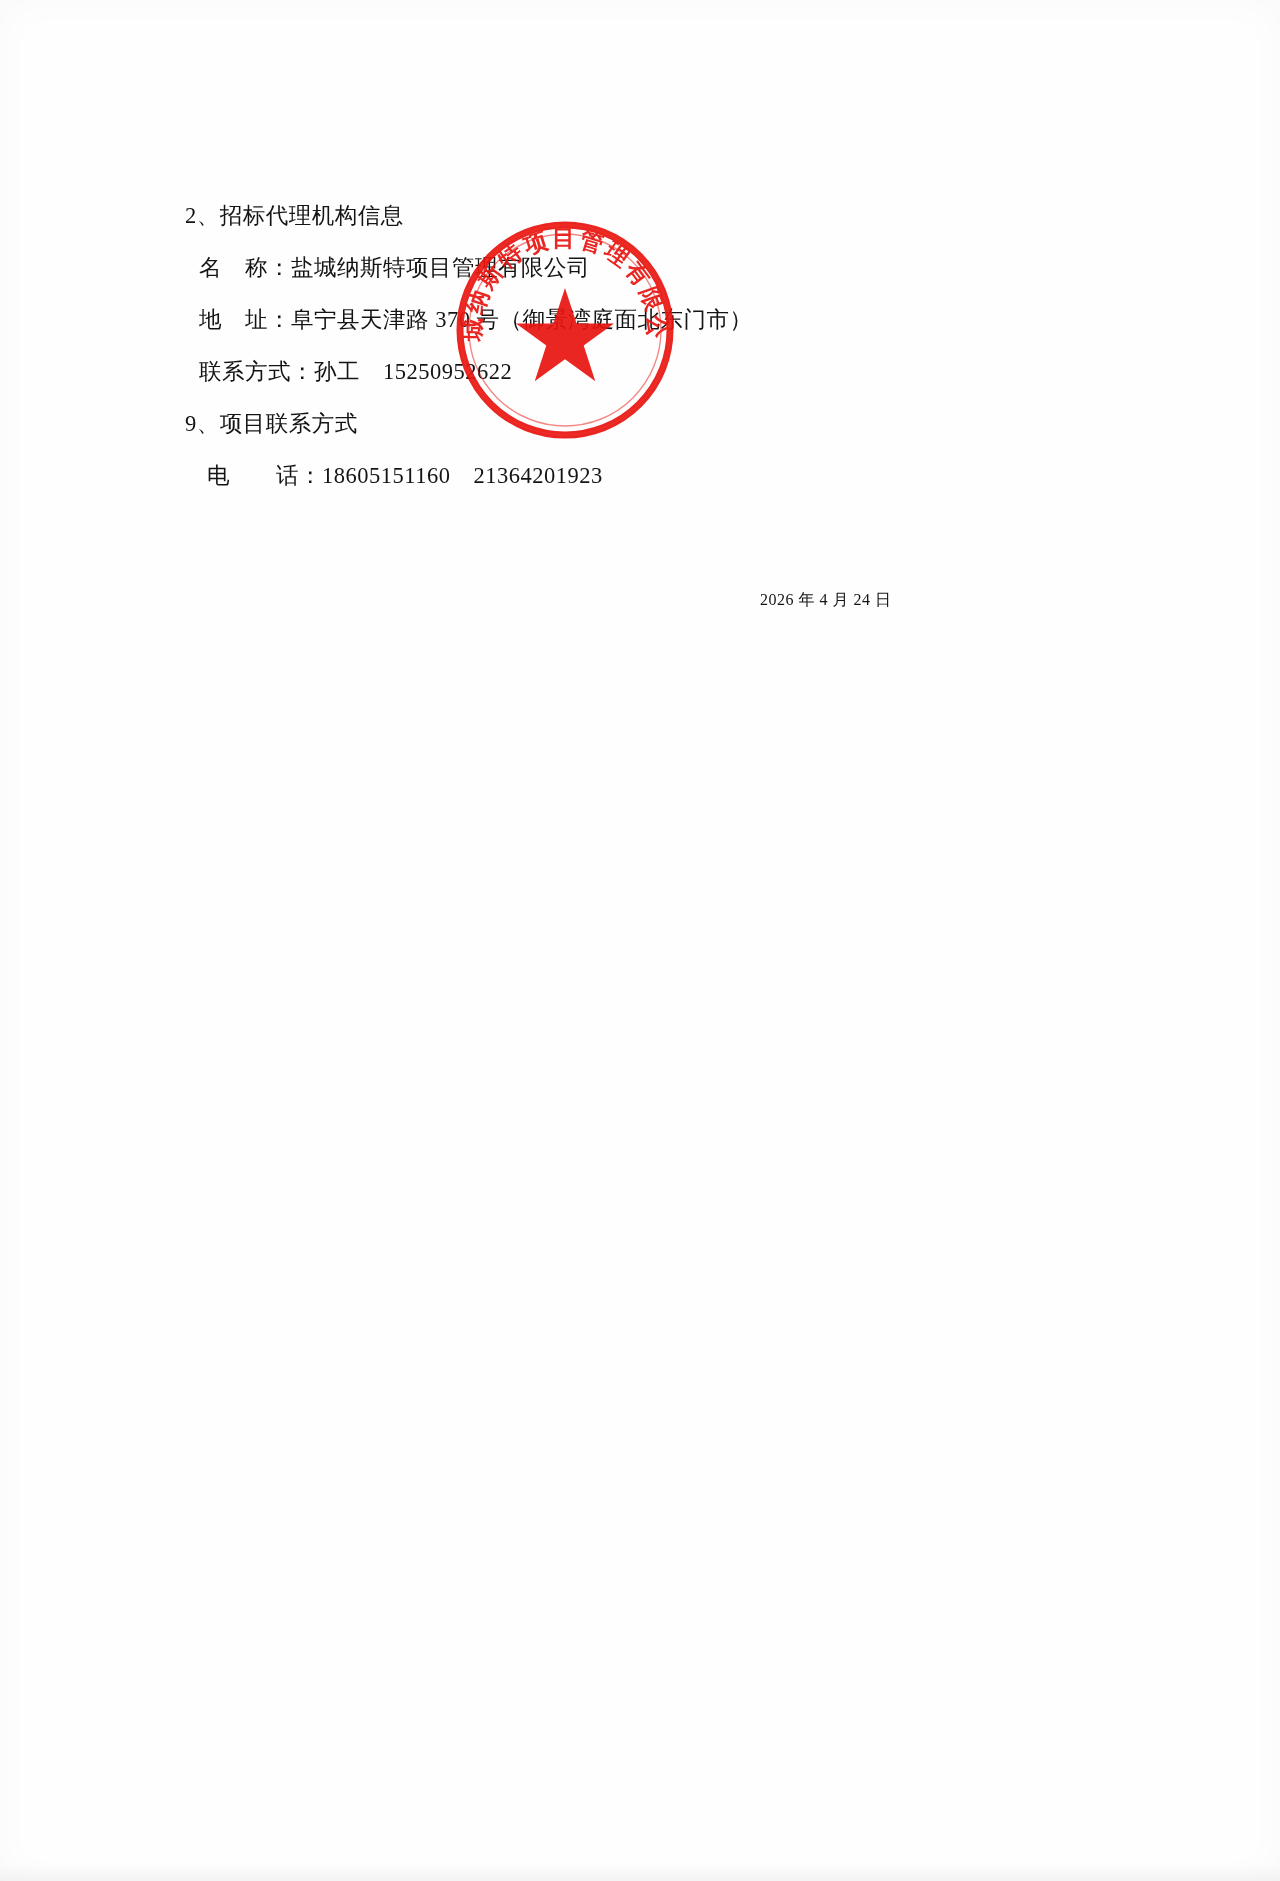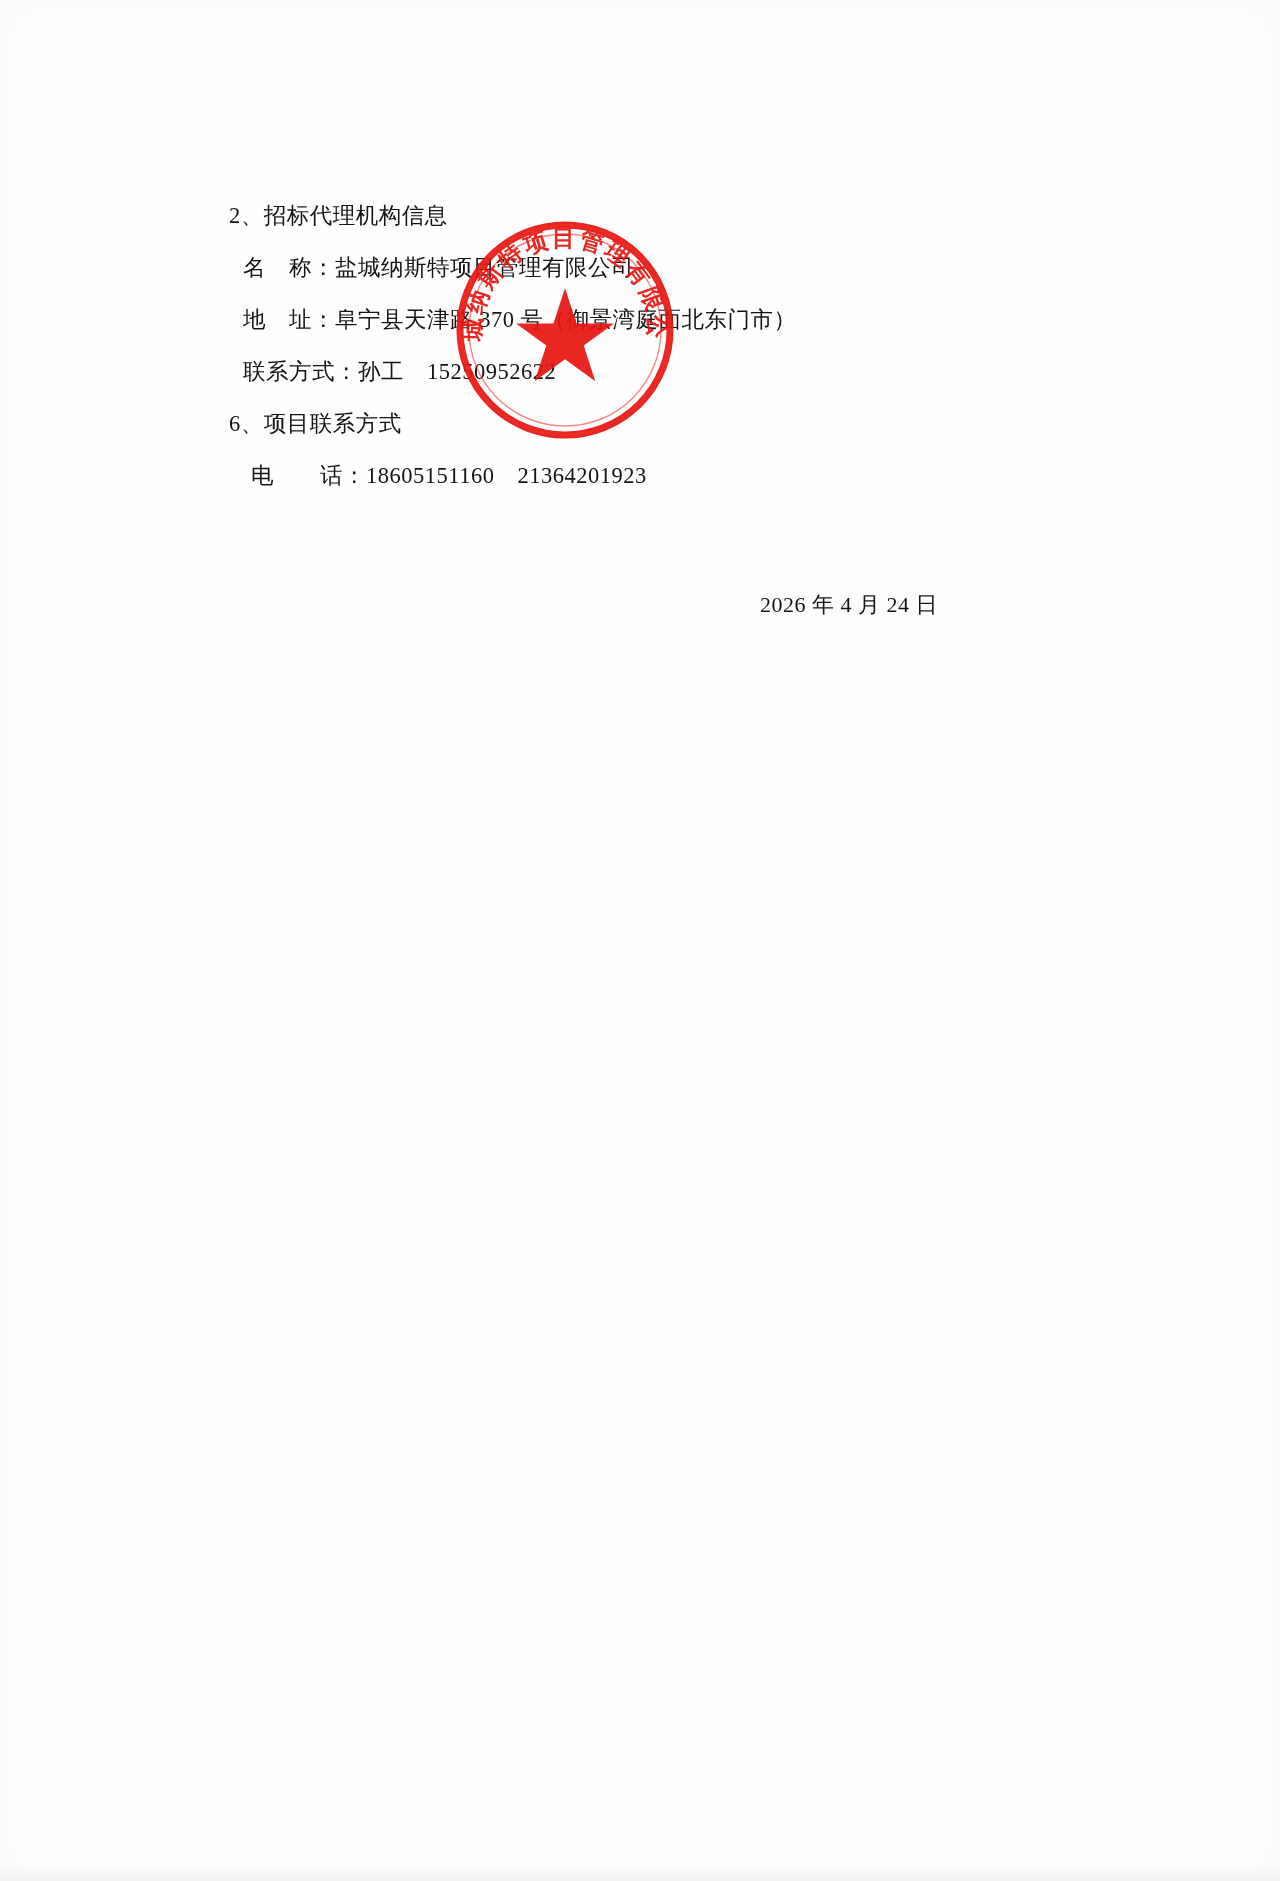--- a/index.html
+++ b/index.html
@@ -35,31 +35,30 @@
     left: 185px;
     top: 190px;
     width: 900px;
   }
   .line {
     font-size: 22.5px;
     line-height: 52px;
     letter-spacing: 0.5px;
     white-space: pre;
     color: #141414;
-    margin-left: 44px;
   }
   .indent-1 { padding-left: 0px; }
   .indent-2 { padding-left: 14px; }
   .indent-3 { padding-left: 22px; }
 
   .date-line {
     position: absolute;
     left: 760px;
     top: 590px;
-    font-size: 22px;
+    font-size: 16px;
     letter-spacing: 0.5px;
     white-space: pre;
     color: #141414;
   }
 
   
   .seal {
     position: absolute;
     left: 450px;
     top: 215px;
@@ -84,21 +83,21 @@
 
 <div class="page">
 
   <div class="content">
 
     <div class="line indent-1">2、招标代理机构信息</div>
     <div class="line indent-2">名　称：盐城纳斯特项目管理有限公司</div>
     <div class="line indent-2">地　址：阜宁县天津路 370 号（御景湾庭面北东门市）</div>
     <div class="line indent-2">联系方式：孙工　15250952622</div>
 
-    <div class="line indent-1">6、项目联系方式</div>
+    <div class="line indent-1">9、项目联系方式</div>
     <div class="line indent-3">电　　话：18605151160　21364201923</div>
 
   </div>
 
   <div class="date-line">2026 年 4 月 24 日</div>
 
   <div class="seal">
     <svg width="230" height="230" viewBox="0 0 230 230" xmlns="http://www.w3.org/2000/svg">
       <defs>
         <path id="sealArc" d="M 115,115 m -84,0 a 84,84 0 1,1 168,0 a 84,84 0 1,1 -168,0"></path>

